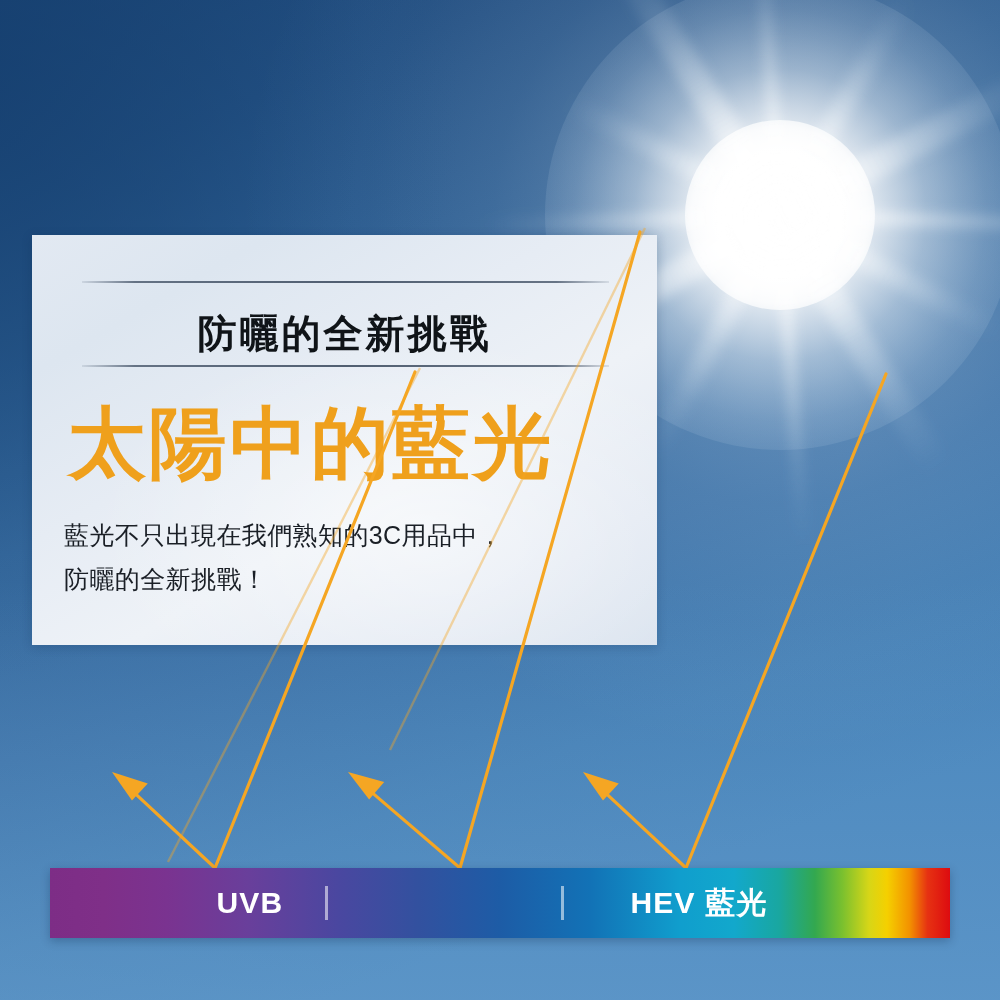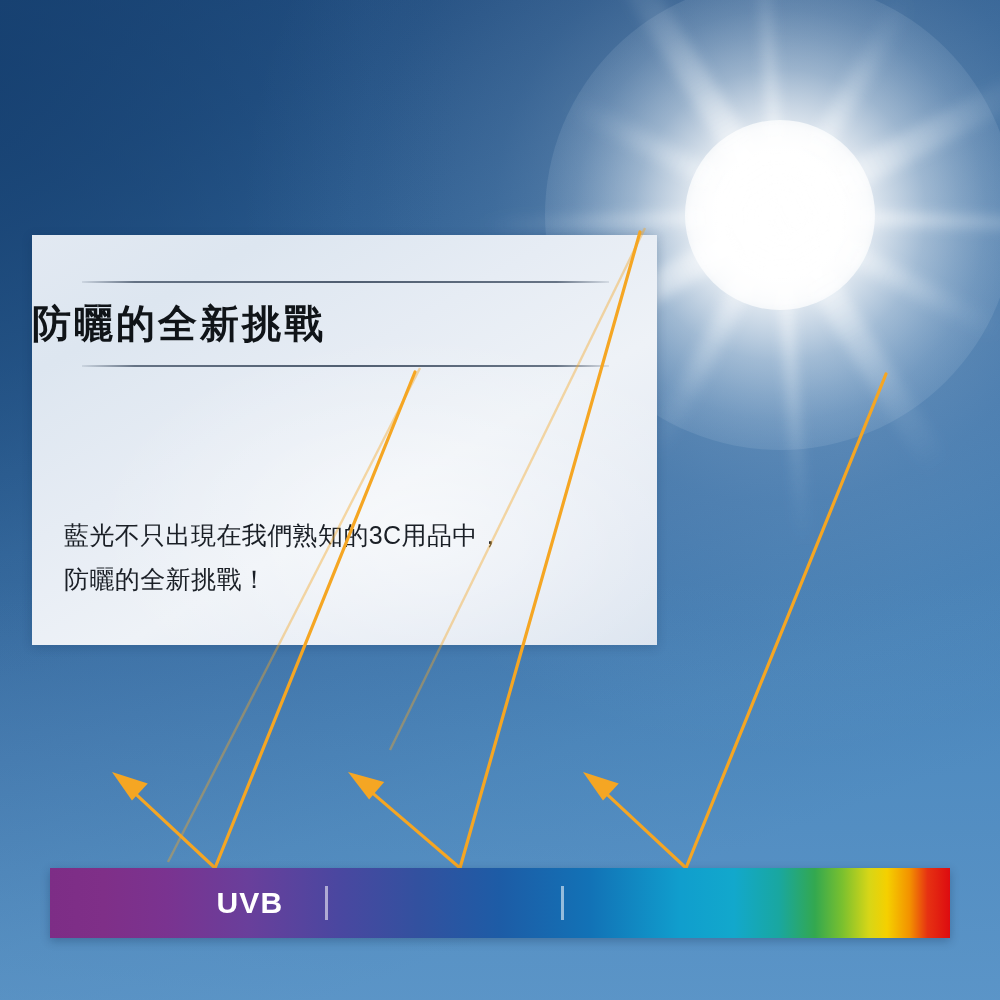--- a/index.html
+++ b/index.html
@@ -143,22 +143,22 @@
         rgba(60,75,95,0.88) 50%,
         rgba(70,85,105,0.80) 90%,
         rgba(95,110,130,0.15) 100%);
   }
   .divider.top { top: 46px; }
   .divider.bottom { top: 130px; }
 
   .kicker {
     position: absolute;
     left: 0; right: 0;
-    top: 58px;
-    text-align: left;
+    top: 68px;
+    text-align: center;
     font-size: 39px;
     font-weight: bold;
     letter-spacing: 3px;
     color: #101418;
     line-height: 62px;
   }
   .headline {
     position: absolute;
     left: 36px;
     top: 160px;
@@ -260,20 +260,21 @@
       <div class="flare" style="width: 290px; height: 14px; transform: rotate(266deg) translateY(-50%);"></div>
       <div class="flare" style="width: 250px; height: 21px; transform: rotate(300deg) translateY(-50%);"></div>
       <div class="flare" style="width: 310px; height: 28px; transform: rotate(332deg) translateY(-50%);"></div>
     </div>
 
   <div class="card">
     <div class="card-sheen"></div>
     <div class="divider top"></div>
     <div class="kicker">防曬的全新挑戰</div>
     <div class="divider bottom"></div>
+    <div class="headline">太陽中的藍光</div>
     <div class="body-copy">
       <span class="line">藍光不只出現在我們熟知的3C用品中，</span>
       <span class="line">防曬的全新挑戰！</span>
     </div>
   </div>
 
   <svg class="rays" id="ray-layer" viewBox="0 0 1000 1000" xmlns="http://www.w3.org/2000/svg">
       <line x1="420" y1="368" x2="168" y2="862" stroke="#f5a623" stroke-width="2.4" opacity="0.4"></line>
       <line x1="645" y1="228" x2="390" y2="750" stroke="#f5a623" stroke-width="2.4" opacity="0.4"></line>
       <g>
@@ -288,17 +289,18 @@
       </g>
       <g>
         <line x1="886" y1="374" x2="686" y2="868" stroke="#f5a623" stroke-width="3.2" stroke-linecap="round"></line>
         <line x1="686" y1="868" x2="607.8719332644798" y2="795.1816077028161" stroke="#f5a623" stroke-width="3.2" stroke-linecap="round"></line>
         <polygon points="583,772 618.7809251246285,783.4771685195315 602.9628869274129,800.4486053352941" fill="#f5a623"></polygon>
       </g>
     </svg>
 
   <div class="spectrum" id="spectrum-bar">
       <div class="spectrum-label" style="left: 18.5%; color: rgb(255, 255, 255);">UVB</div>
+      <div class="spectrum-label" style="left: 64.5%; color: rgb(255, 255, 255);">HEV 藍光</div>
       <div class="spectrum-sep" style="left: 30.5%;"></div>
       <div class="spectrum-sep" style="left: 56.8%;"></div>
     </div>
 
 </div>
 
 </body></html>

